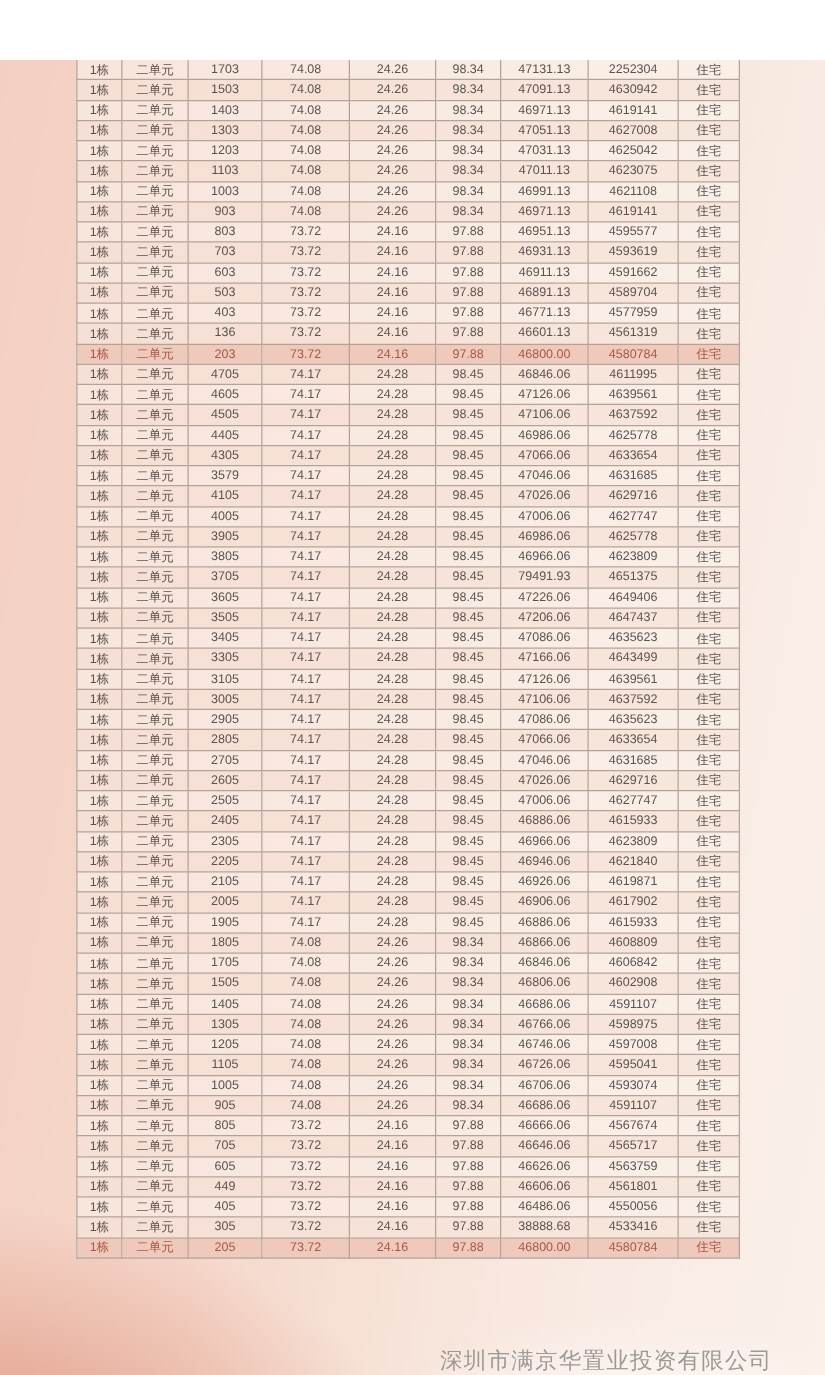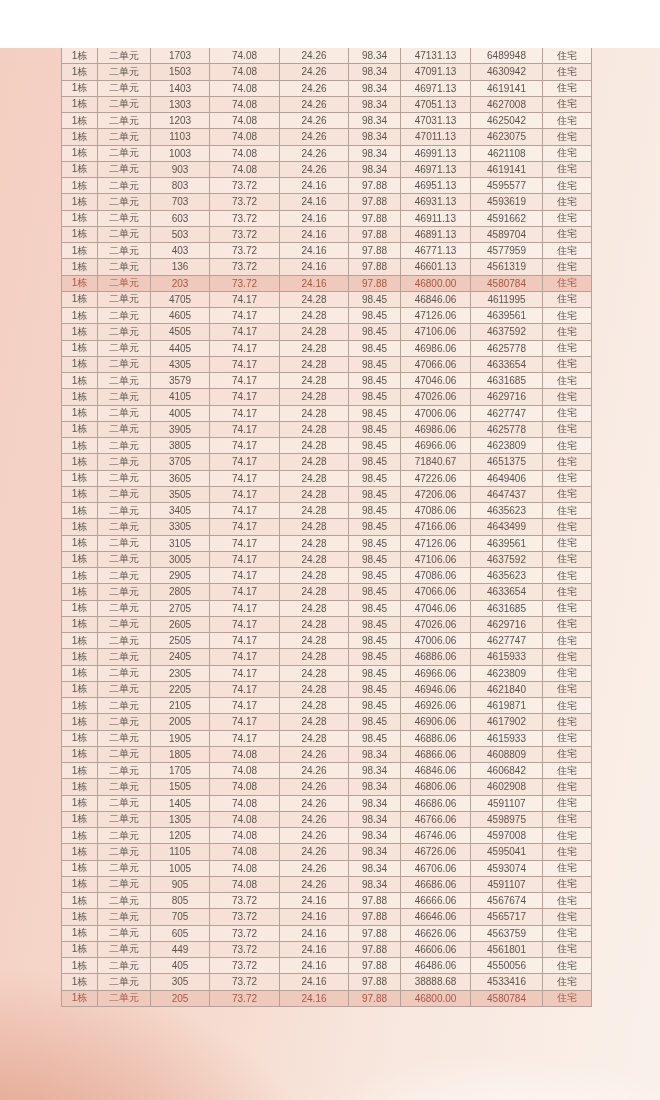--- a/index.html
+++ b/index.html
@@ -68,21 +68,21 @@
       </colgroup>
     <tbody>
         <tr>
           <td>1栋</td>
           <td>二单元</td>
           <td>1703</td>
           <td>74.08</td>
           <td>24.26</td>
           <td>98.34</td>
           <td>47131.13</td>
-          <td>6489948</td>
+          <td>2252304</td>
           <td>住宅</td>
         </tr>
         <tr>
           <td>1栋</td>
           <td>二单元</td>
           <td>1503</td>
           <td>74.08</td>
           <td>24.26</td>
           <td>98.34</td>
           <td>47091.13</td>
@@ -342,21 +342,21 @@
           <td>4623809</td>
           <td>住宅</td>
         </tr>
         <tr>
           <td>1栋</td>
           <td>二单元</td>
           <td>3705</td>
           <td>74.17</td>
           <td>24.28</td>
           <td>98.45</td>
-          <td>71840.67</td>
+          <td>79491.93</td>
           <td>4651375</td>
           <td>住宅</td>
         </tr>
         <tr>
           <td>1栋</td>
           <td>二单元</td>
           <td>3605</td>
           <td>74.17</td>
           <td>24.28</td>
           <td>98.45</td>
@@ -715,18 +715,19 @@
           <td>46800.00</td>
           <td>4580784</td>
           <td>住宅</td>
         </tr>
       </tbody>
   </table>
 
 
   <div class="watermark-ghost">搜狐号@搜狐焦点河池站</div>
 
+  <div class="company company1">深圳市满京华置业投资有限公司</div>
   <div class="company company2">深圳市新湖楼村股份合作公司</div>
   <div class="phone">电话：400-890-7397</div>
 
   <div class="watermark">搜狐号@搜狐焦点河池站</div>
 
 </div>
 
 </body></html>

